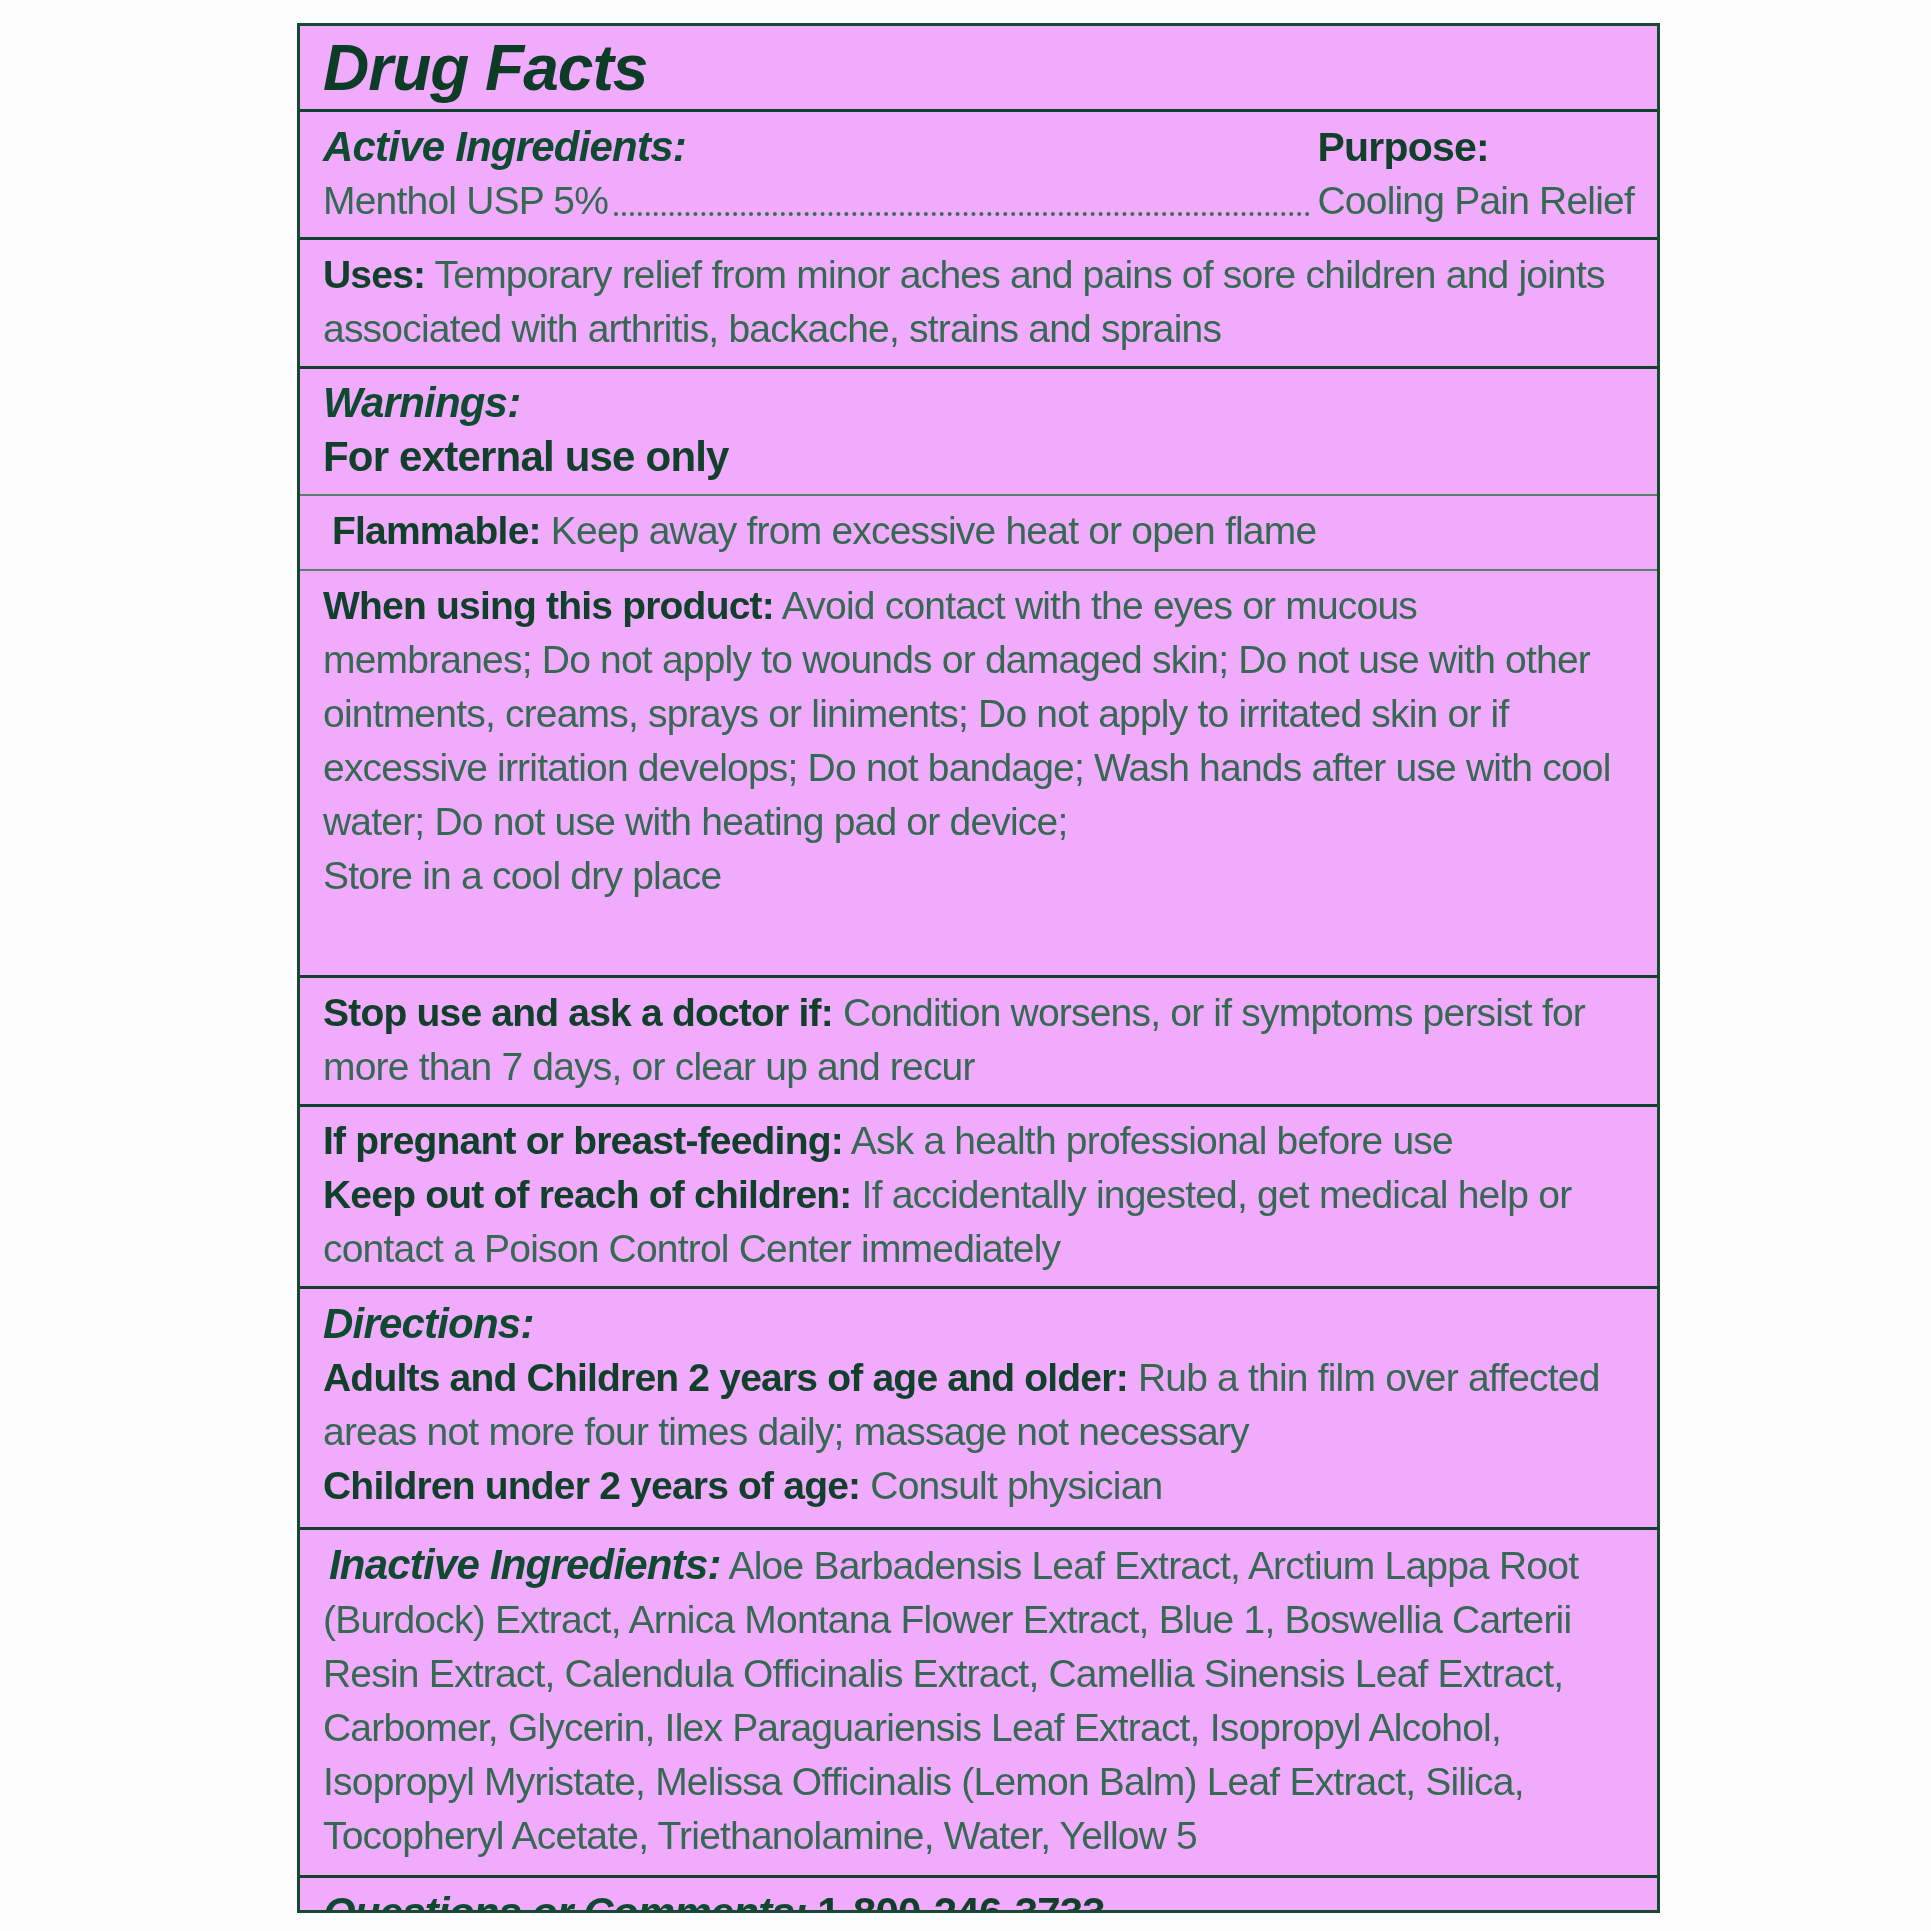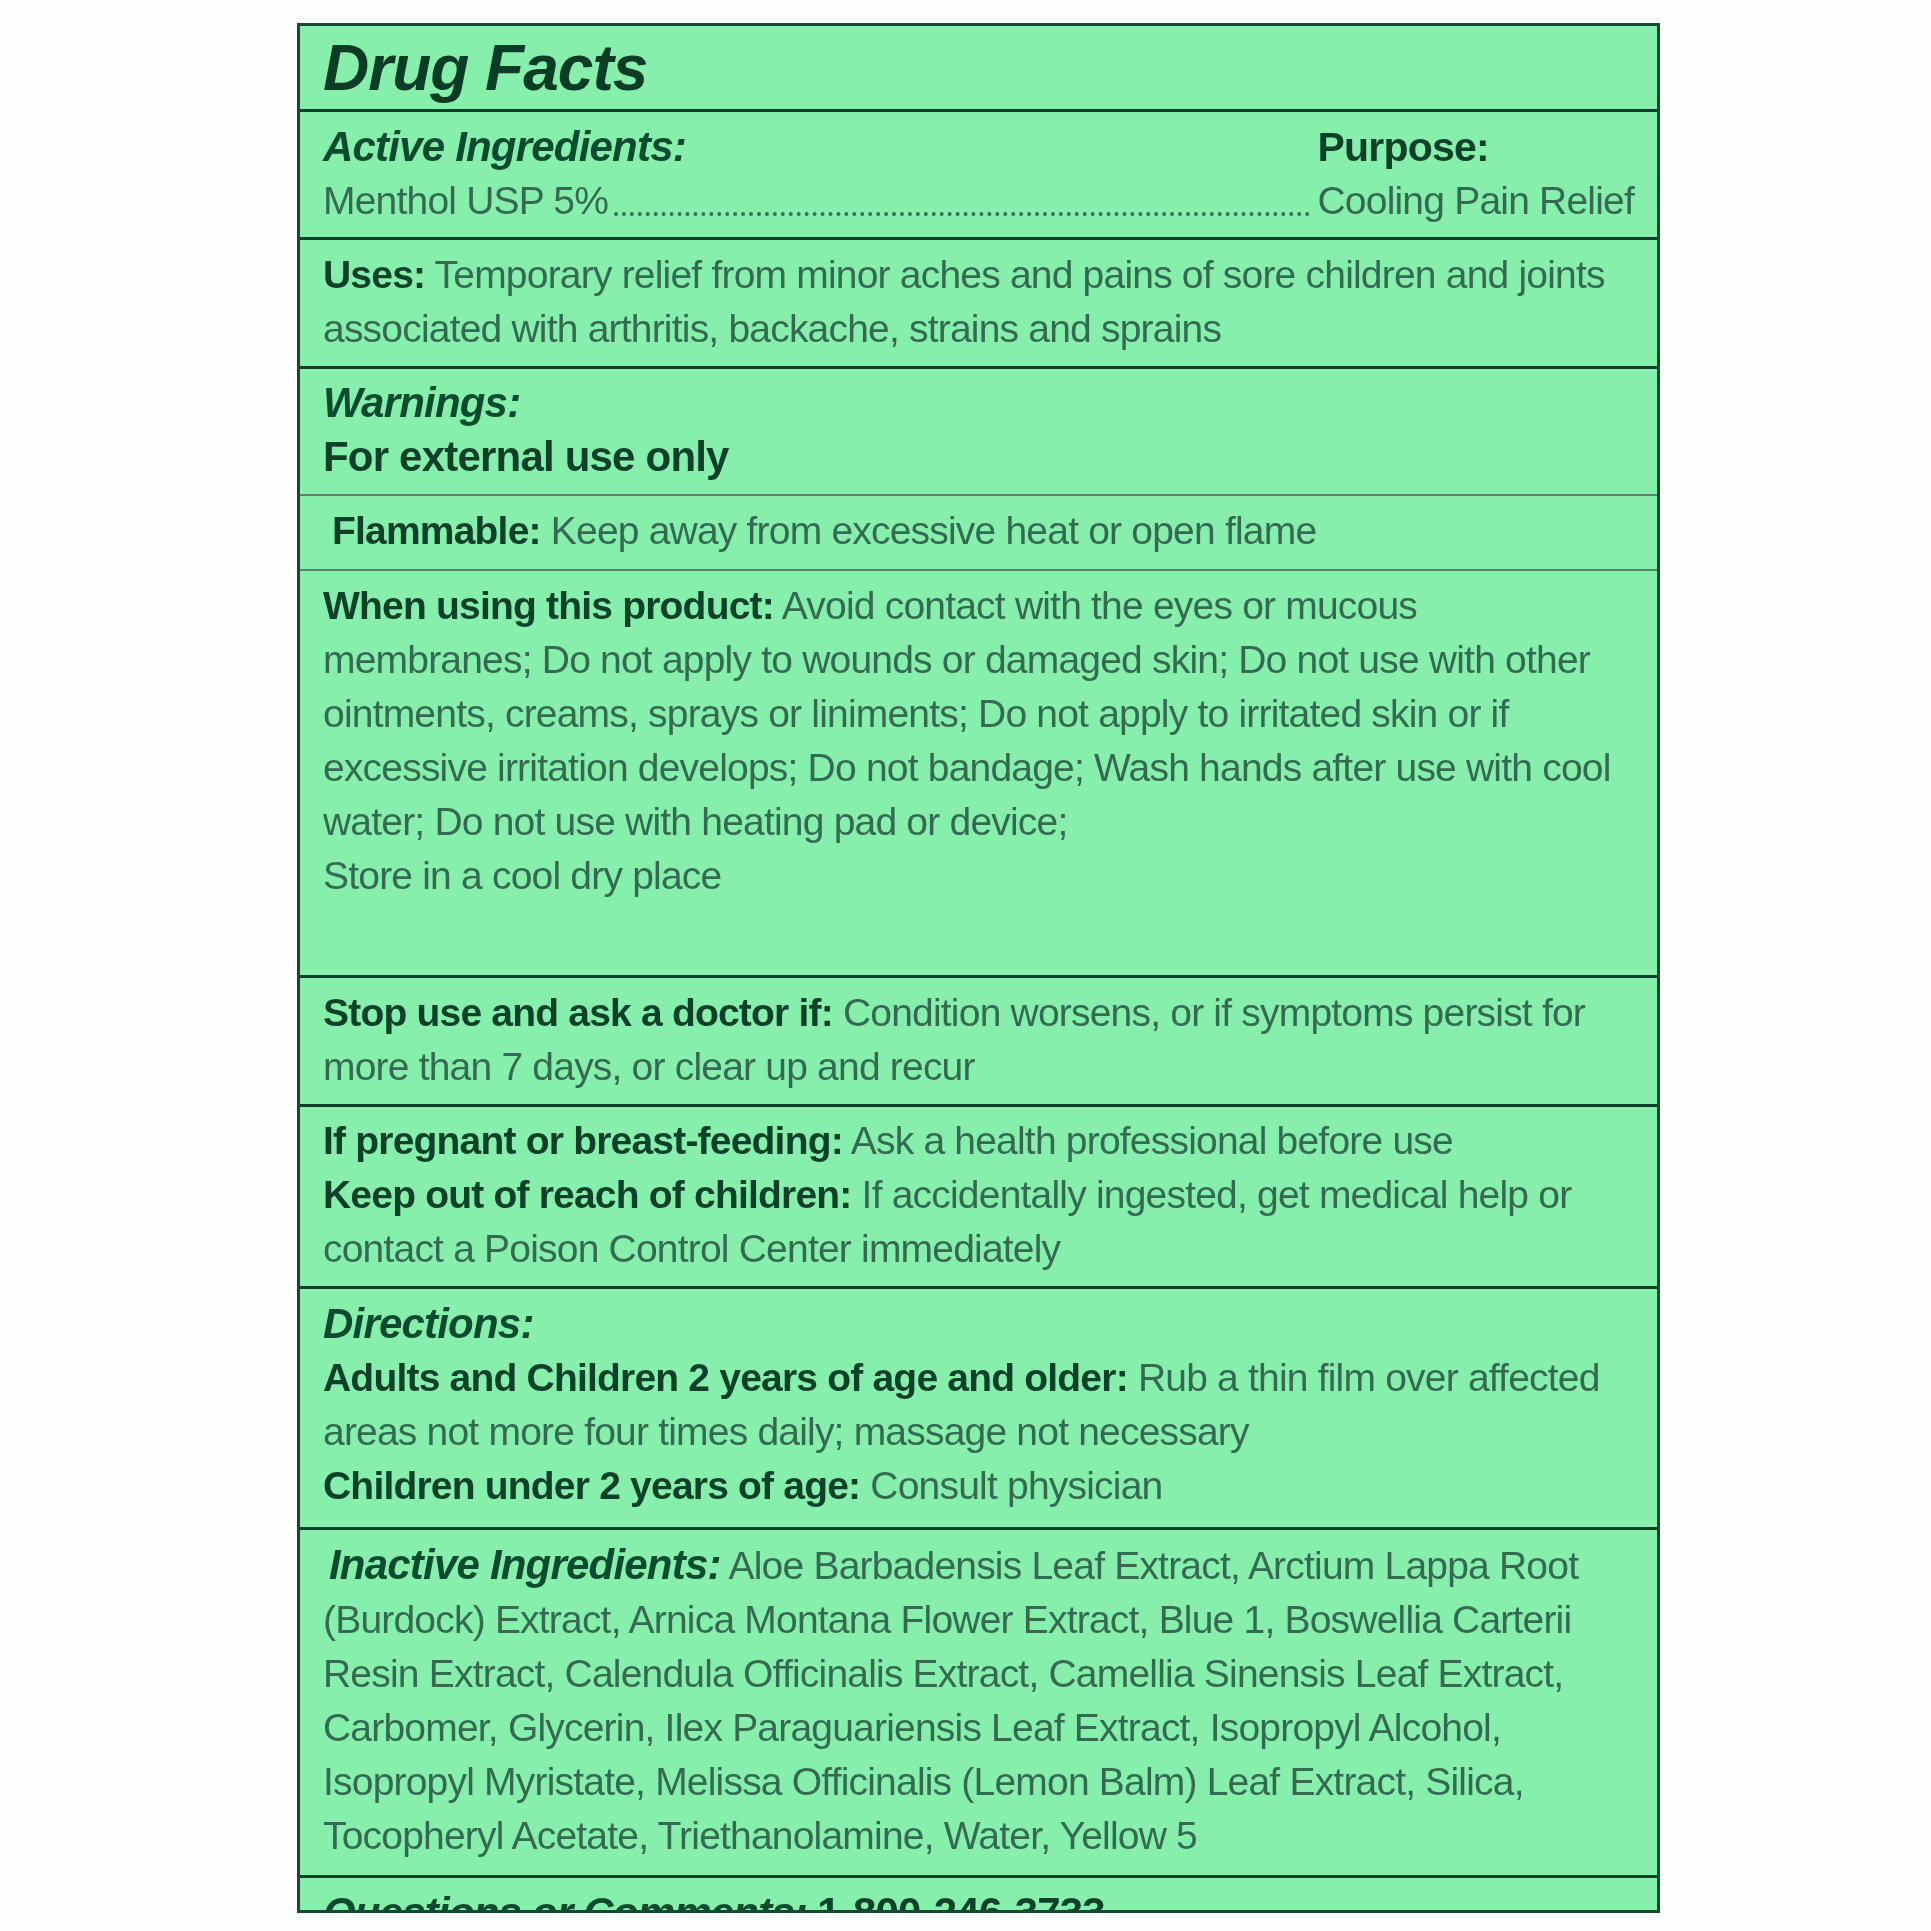--- a/index.html
+++ b/index.html
@@ -9,21 +9,21 @@
     background:#fdfdfd;
     font-family:"Liberation Sans", sans-serif;
     color:#2e6650;
   }
   .panel{
     position:absolute;
     left:297px; top:23px;
     width:1363px; height:1890px;
     box-sizing:border-box;
     border:3.9px solid #16492f;
-    background:#86efac;
+    background:#f0abfc;
     overflow:hidden;
   }
   .sec{
     box-sizing:border-box;
     padding:7.7px 23px 9.7px 23px;
     font-size:39px;
     line-height:54px;
     letter-spacing:-0.8px;
   }
   .sec.major{border-top:3.9px solid #12402a;}

